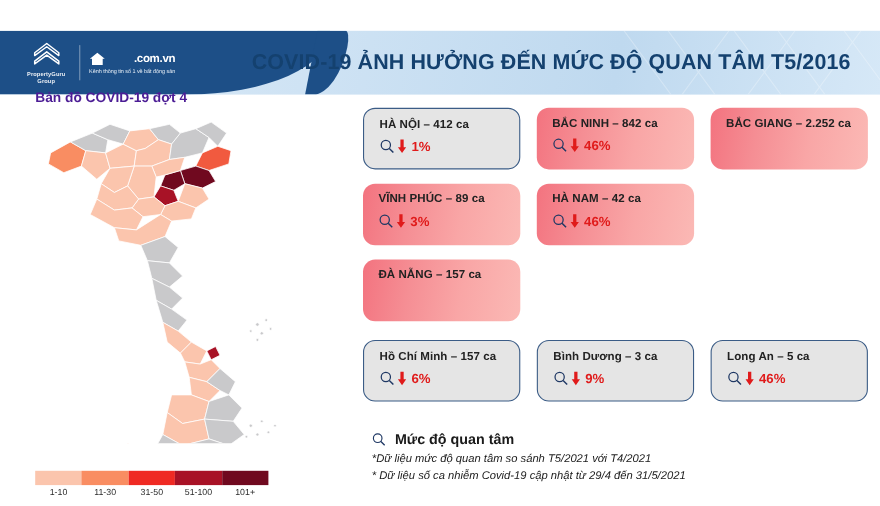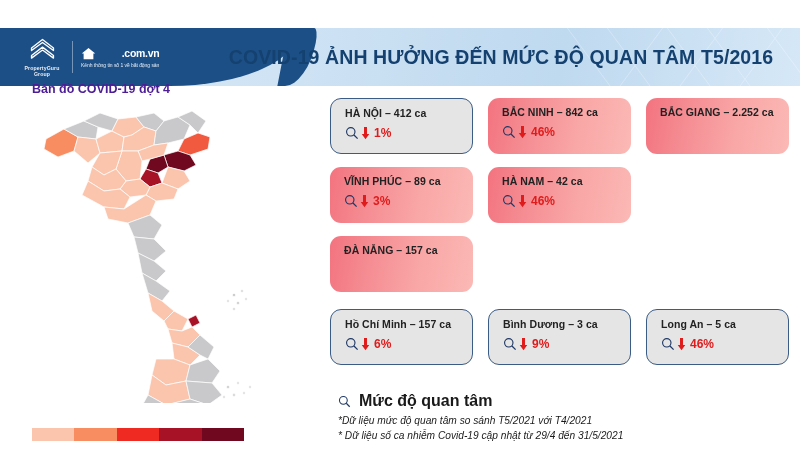--- a/index.html
+++ b/index.html
@@ -237,21 +237,21 @@
     left: 338px; top: 392px;
     width: 430px;
   }
   .foot-legend {
     display: flex;
     align-items: center;
     margin-bottom: 4px;
   }
   .foot-legend .mag { width: 13px; height: 13px; }
   .foot-legend-label {
-    font-size: 16px;
+    font-size: 13px;
     font-weight: bold;
     color: #1a1a1a;
     margin-left: 8px;
   }
   .foot-note {
     font-size: 10.2px;
     font-style: italic;
     color: #1a1a1a;
     line-height: 1.45;
     white-space: nowrap;
@@ -379,20 +379,27 @@
 </div>
 
 <div class="legend">
   <div class="legend-bars">
     <div style="background:#fbc5ad"></div>
     <div style="background:#f98d62"></div>
     <div style="background:#ef2a23"></div>
     <div style="background:#a81226"></div>
     <div style="background:#70091f"></div>
   </div>
+  <div class="legend-labels">
+    <span>1-10</span>
+    <span>11-30</span>
+    <span>31-50</span>
+    <span>51-100</span>
+    <span>101+</span>
+  </div>
 </div>
 
 <div class="cards">
 
   <div class="card-row">
     <div class="card plain">
       <div class="card-name">HÀ NỘI – 412 ca</div>
       <div class="card-metric">
         <svg class="mag" viewBox="0 0 16 16">
             <circle cx="6.6" cy="6.6" r="4.8" fill="none" stroke="#1f3864" stroke-width="1.3"></circle>

